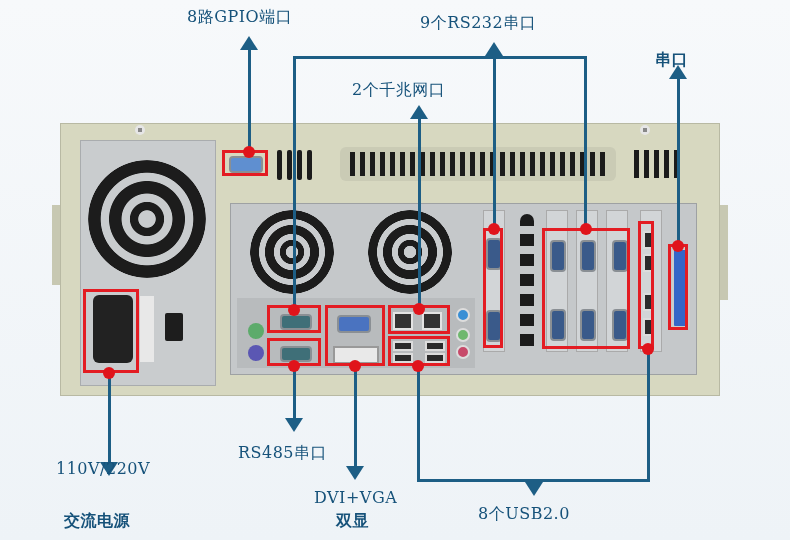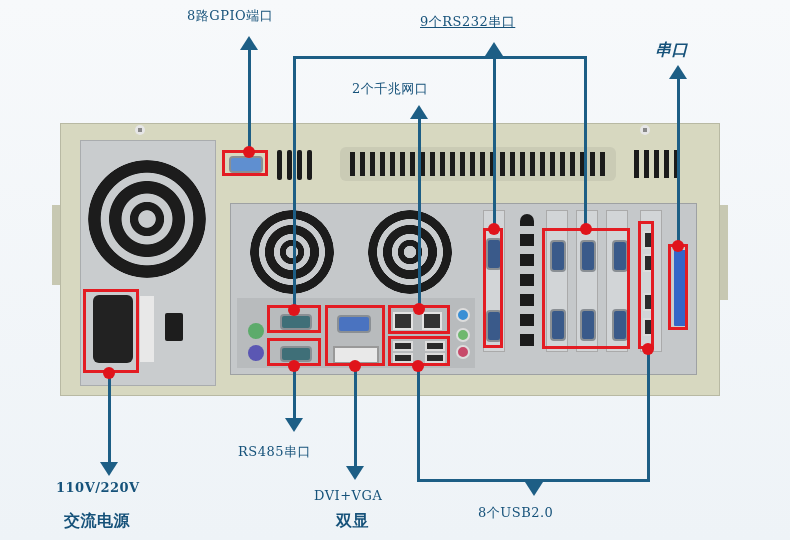--- a/index.html
+++ b/index.html
@@ -3,21 +3,21 @@
 <meta charset="utf-8">
 <style>
   html, body { margin: 0; padding: 0; }
   body {
     width: 790px; height: 540px; overflow: hidden; position: relative;
     background: linear-gradient(180deg, #f7f9fb 0%, #eef3f7 100%);
     font-family: "DejaVu Serif", serif;
   }
   .abs { position: absolute; }
   .label {
-    position: absolute; color: #16527a; font-size: 13px; white-space: nowrap;
+    position: absolute; color: #16527a; font-size: 16px; white-space: nowrap;
     font-family: "DejaVu Serif", serif; letter-spacing: 0.5px;
   }
   .label.bold-cn { font-family: "DejaVu Sans", sans-serif; font-weight: bold; font-size: 16px; }
   .line { position: absolute; background: #1d5e85; }
   .arrow-up { position: absolute; width: 0; height: 0; border-left: 9px solid transparent; border-right: 9px solid transparent; border-bottom: 14px solid #1d5e85; }
   .arrow-down { position: absolute; width: 0; height: 0; border-left: 9px solid transparent; border-right: 9px solid transparent; border-top: 14px solid #1d5e85; }
   .dot { position: absolute; width: 12px; height: 12px; border-radius: 50%; background: #e0141b; }
   .hl { position: absolute; border: 3px solid #e31c23; box-sizing: border-box; }
 
   
@@ -153,21 +153,21 @@
 <div class="dot" style="left:349px;top:360px;"></div>
 
 <div class="line" style="left:417px;top:366px;width:3px;height:115px;"></div>
 <div class="line" style="left:647px;top:349px;width:3px;height:132px;"></div>
 <div class="line" style="left:417px;top:479px;width:233px;height:3px;"></div>
 <div class="arrow-down" style="left:525px;top:482px;"></div>
 <div class="dot" style="left:412px;top:360px;"></div>
 <div class="dot" style="left:642px;top:343px;"></div>
 
 <div class="label" style="left:187px;top:7px;">8路GPIO端口</div>
-<div class="label" style="left:420px;top:13px;text-decoration:underline;">9个RS232串口</div>
+<div class="label" style="left:420px;top:13px;">9个RS232串口</div>
 <div class="label" style="left:352px;top:80px;">2个千兆网口</div>
-<div class="label bold-cn" style="left:655px;top:40px;font-style:italic;">串口</div>
-<div class="label" style="left:56px;top:480px;font-weight:bold;">110V/220V</div>
+<div class="label bold-cn" style="left:655px;top:50px;">串口</div>
+<div class="label" style="left:56px;top:459px;">110V/220V</div>
 <div class="label bold-cn" style="left:64px;top:511px;">交流电源</div>
 <div class="label" style="left:238px;top:443px;">RS485串口</div>
 <div class="label" style="left:314px;top:488px;text-align:right;">DVI+VGA</div>
 <div class="label bold-cn" style="left:336px;top:511px;">双显</div>
 <div class="label" style="left:478px;top:504px;">8个USB2.0</div>
 
 </body></html>

